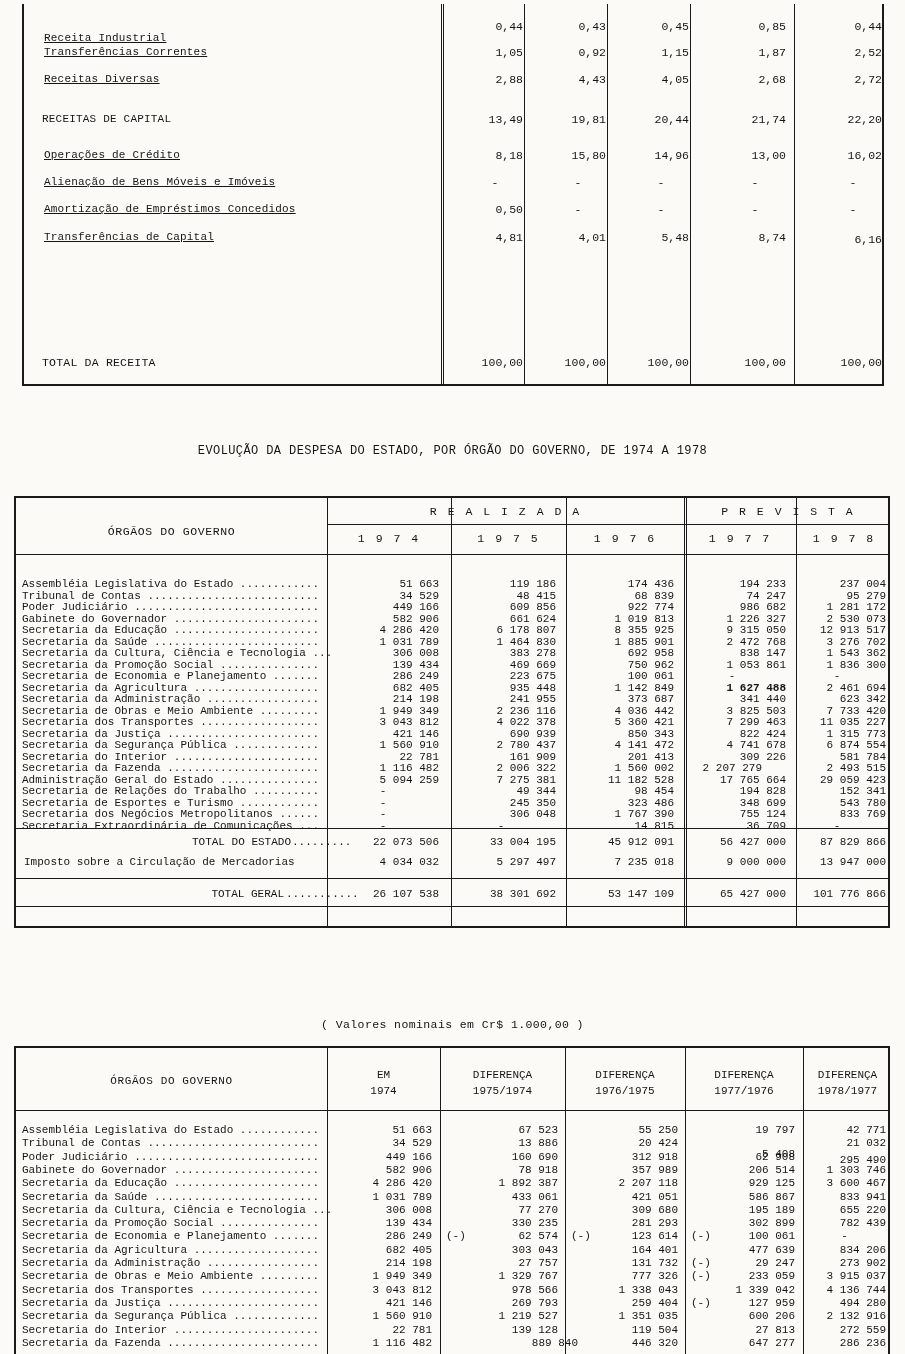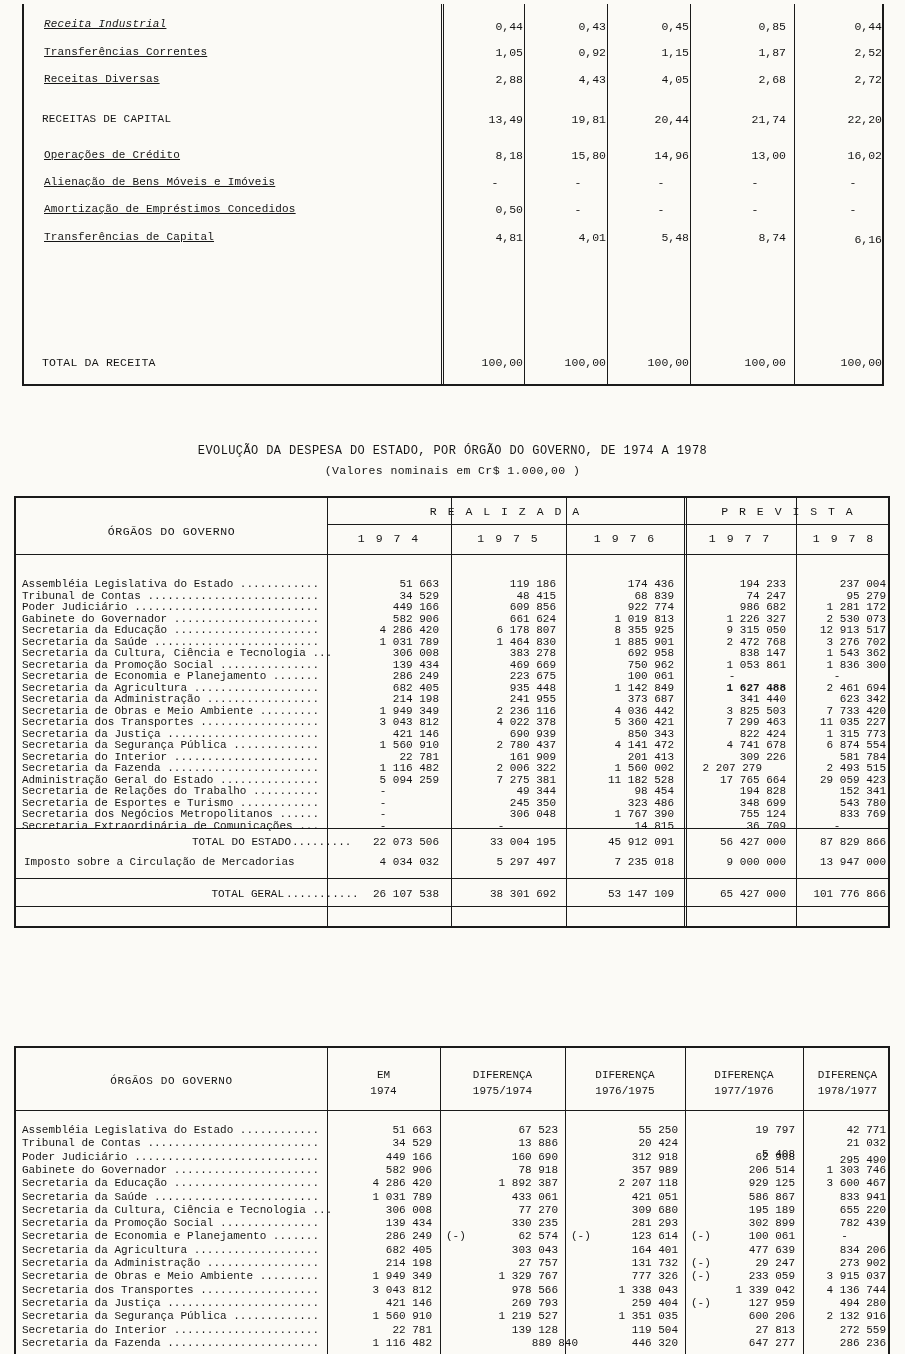--- a/index.html
+++ b/index.html
@@ -66,21 +66,21 @@
 <div class="page">
 
   <div class="t1">
     <div class="frame">
       <div class="vline double" style="left:417px;"></div>
       <div class="vline" style="left:500px;"></div>
       <div class="vline" style="left:583px;"></div>
       <div class="vline" style="left:666px;"></div>
       <div class="vline" style="left:770px;"></div>
 
-      <div class="rowlabel" style="top:14px;font-style:italic;">Receita Industrial</div>
+      <div class="rowlabel" style="top:28px;">Receita Industrial</div>
       <div class="num" style="top:16px;left:443px;width:56px;">0,44</div>
       <div class="num" style="top:16px;left:526px;width:56px;">0,43</div>
       <div class="num" style="top:16px;left:609px;width:56px;">0,45</div>
       <div class="num" style="top:16px;left:700px;width:62px;">0,85</div>
       <div class="num" style="top:16px;left:800px;width:58px;">0,44</div>
 
       <div class="rowlabel" style="top:42px;">Transferências Correntes</div>
       <div class="num" style="top:42px;left:443px;width:56px;">1,05</div>
       <div class="num" style="top:42px;left:526px;width:56px;">0,92</div>
       <div class="num" style="top:42px;left:609px;width:56px;">1,15</div>
@@ -132,21 +132,20 @@
       <div class="rowlabel nound" style="top:352px;left:18px;font-size:11.5px;">TOTAL DA RECEITA</div>
       <div class="num" style="top:352px;left:434px;width:65px;">100,00</div>
       <div class="num" style="top:352px;left:517px;width:65px;">100,00</div>
       <div class="num" style="top:352px;left:600px;width:65px;">100,00</div>
       <div class="num" style="top:352px;left:695px;width:67px;">100,00</div>
       <div class="num" style="top:352px;left:791px;width:67px;">100,00</div>
     </div>
   </div>
 
   <div class="caption" style="top:444px;">EVOLUÇÃO DA DESPESA DO ESTADO, POR ÓRGÃO DO GOVERNO, DE 1974 A 1978</div>
-  <div class="caption small" style="top:464px;">(Valores nominais em Cr$ 1.000,00 )</div>
 
   <div class="t2">
     <div class="t2box">
 
       <div class="vsep" style="left:311px;top:0;bottom:0;"></div>
       <div class="vsep" style="left:435px;top:0;bottom:0;"></div>
       <div class="vsep" style="left:550px;top:0;bottom:0;"></div>
       <div class="vsep dbl" style="left:668px;top:0;bottom:0;"></div>
       <div class="vsep" style="left:780px;top:0;bottom:0;"></div>
 
@@ -319,20 +318,21 @@
       <div class="orgcol" style="top:390px;left:120px;text-align:right;width:148px;">TOTAL GERAL</div>
       <div class="orgcol" style="top:390px;left:270px;">...........</div>
       <div class="val" style="top:390px;left:311px;width:112px;">26 107 538</div>
       <div class="val" style="top:390px;left:430px;width:110px;">38 301 692</div>
       <div class="val" style="top:390px;left:546px;width:112px;">53 147 109</div>
       <div class="val" style="top:390px;left:662px;width:108px;">65 427 000</div>
       <div class="val" style="top:390px;left:772px;width:98px;">101 776 866</div>
     </div>
   </div>
 
+  <div class="caption small" style="top:1018px;">( Valores nominais em Cr$ 1.000,00 )</div>
 
   <div class="t3">
     <div class="t3box">
       <div class="vsep" style="left:311px;top:0;bottom:0;"></div>
       <div class="vsep" style="left:424px;top:0;bottom:0;"></div>
       <div class="vsep" style="left:549px;top:0;bottom:0;"></div>
       <div class="vsep" style="left:669px;top:0;bottom:0;"></div>
       <div class="vsep" style="left:787px;top:0;bottom:0;"></div>
       <div style="position:absolute;left:0;right:0;top:62px;border-top:1px solid #1a1a1a;"></div>
 

